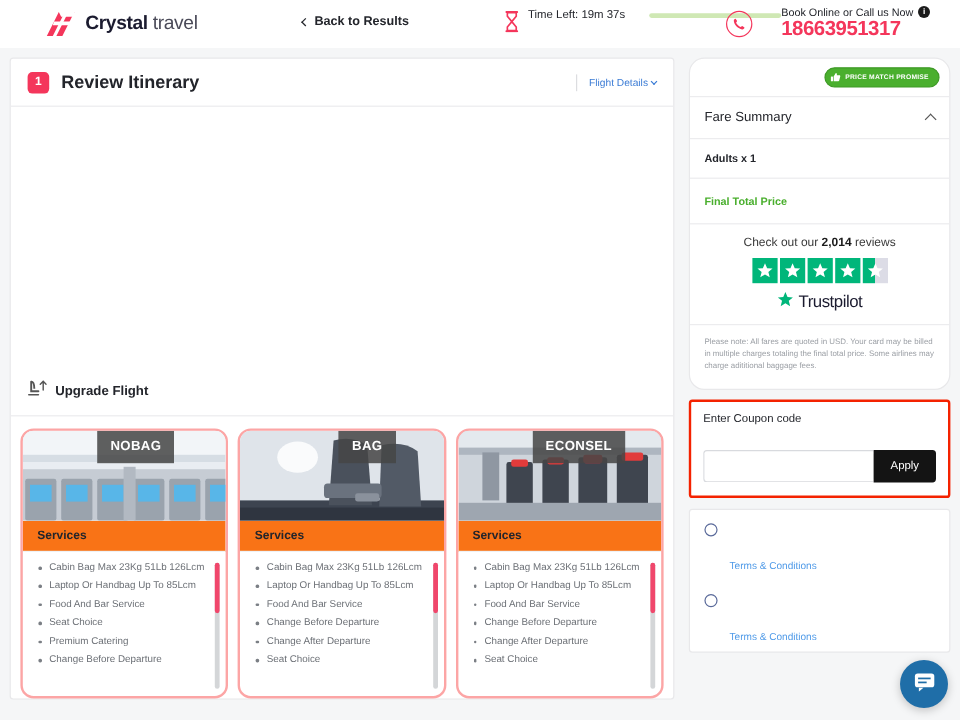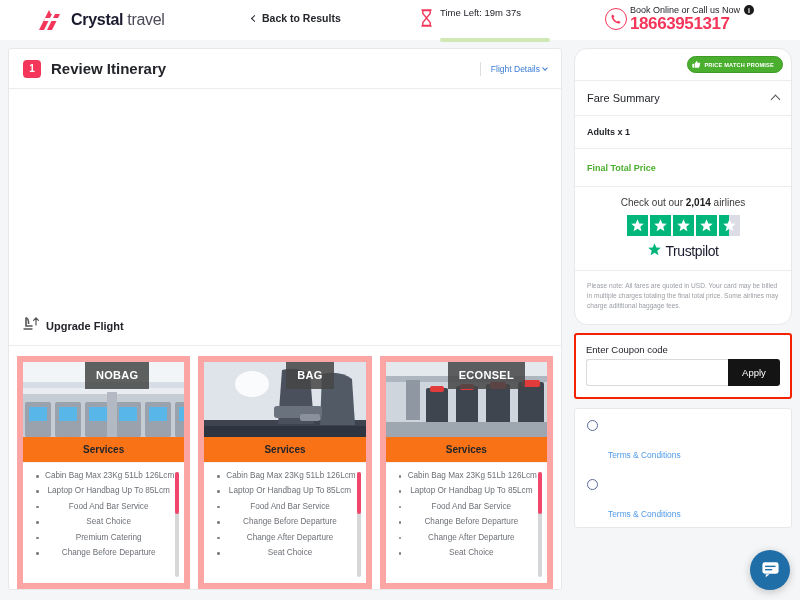--- a/index.html
+++ b/index.html
@@ -31,28 +31,28 @@
     display: inline-block; width: 5px; height: 5px;
     border-left: 1.3px solid #23252b; border-bottom: 1.3px solid #23252b;
     transform: rotate(45deg);
   }
 
   .timer-wrap {
     position: absolute; left: 420px; top: 7px;
     display: flex; align-items: flex-start; gap: 7px;
   }
   .hourglass { width: 13px; height: 18px; position: relative; flex: 0 0 auto; margin-top: 2px; }
-  .timer-col { display: flex; flex-direction: column; gap: 20px; }
+  .timer-col { display: flex; flex-direction: row; gap: 20px; align-items: center; }
   .timer-text { font-size: 9.5px; color: #23252b; white-space: nowrap; }
   .timer-bar { width: 110px; height: 4px; background: #cfe8b4; border-radius: 2px; overflow: hidden; }
   .timer-bar-fill { height: 100%; width: 83%; background: #4caf21; border-radius: 2px; }
 
   .call-wrap {
     position: absolute; left: 605px; top: 5px;
-    display: flex; align-items: center; gap: 3px;
+    display: flex; align-items: center; gap: 24px;
   }
   .phone-circle {
     width: 22px; height: 22px; border-radius: 50%;
     border: 1.6px solid #f4365b; display: flex;
     align-items: center; justify-content: center; flex: 0 0 auto;
   }
   .call-line1 {
     font-size: 9px; color: #23252b; white-space: nowrap;
     display: flex; align-items: center; gap: 4px;
   }
@@ -98,22 +98,22 @@
   .panel-body-blank { height: 215px; }
 
   
   .upgrade-head {
     display: flex; align-items: center; gap: 7px;
     padding: 12px 14px 10px 14px; border-bottom: 1px solid #ececee;
   }
   .upgrade-title { font-size: 11px; font-weight: bold; color: #23252b; }
   .cards { display: flex; gap: 8px; padding: 10px 8px 0 8px; }
   .card {
-    width: 178px; border: 6px solid #fca5a5; border-radius: 0;
-    background: #fff; overflow: hidden; position: relative; text-align: center;
+    width: 178px; border: 2px solid #fca5a5; border-radius: 11px;
+    background: #fff; overflow: hidden; position: relative;
   }
   .card-img { height: 75px; position: relative; overflow: hidden; }
   .card-badge {
     position: absolute; top: 0; left: 62px;
     background: rgba(70,70,70,0.86); color: #fff;
     font-size: 11px; font-weight: bold; letter-spacing: .3px;
     padding: 7px 11px 8px 11px;
   }
   .card.c2 .card-badge { left: 82px; }
   .card.c3 .card-badge { left: 62px; }
@@ -190,21 +190,21 @@
   }
   .note {
     font-size: 6.6px; color: #9a9ea4; line-height: 1.55;
     padding: 10px 12px 12px 12px; border-top: 1px solid #ececee;
   }
 
   .coupon-card {
     background: #fff; border: 2px solid #f42200; border-radius: 3px;
     padding: 9px 10px 11px 10px; margin-bottom: 9px;
   }
-  .coupon-label { font-size: 9.5px; color: #23252b; margin-bottom: 4px; }
+  .coupon-label { font-size: 9.5px; color: #23252b; margin-bottom: 20px; }
   .coupon-row { display: flex; }
   .coupon-input {
     flex: 1; height: 27px; border: 1px solid #d8dade; border-right: none;
     border-radius: 3px 0 0 3px; font-size: 9px; padding: 0 7px;
     font-family: "Liberation Sans", sans-serif; outline: none; color: #23252b;
   }
   .apply-btn {
     width: 52px; height: 27px; background: #141414; color: #fff;
     border: none; border-radius: 0 3px 3px 0; font-size: 9.5px;
     font-family: "Liberation Sans", sans-serif; cursor: pointer;
@@ -459,21 +459,21 @@
 
       <div class="side-row">
         <span class="adults-label">Adults x 1</span>
       </div>
 
       <div class="total-row side-row">
         <span class="total-label">Final Total Price</span>
       </div>
 
       <div class="trust-box">
-        <div class="trust-line"><span>Check out our </span><b>2,014</b><span> airlines</span></div>
+        <div class="trust-line"><span>Check out our </span><b>2,014</b><span> reviews</span></div>
         <div class="stars">
           <span class="star-box">
               <svg width="15" height="15" viewBox="0 0 16 16">
                 <path d="M8 1.4 L9.9 5.9 L14.7 6.2 L11 9.3 L12.2 14 L8 11.4 L3.8 14 L5 9.3 L1.3 6.2 L6.1 5.9 Z" fill="#fff"></path>
               </svg>
             </span>
           <span class="star-box">
               <svg width="15" height="15" viewBox="0 0 16 16">
                 <path d="M8 1.4 L9.9 5.9 L14.7 6.2 L11 9.3 L12.2 14 L8 11.4 L3.8 14 L5 9.3 L1.3 6.2 L6.1 5.9 Z" fill="#fff"></path>
               </svg>

